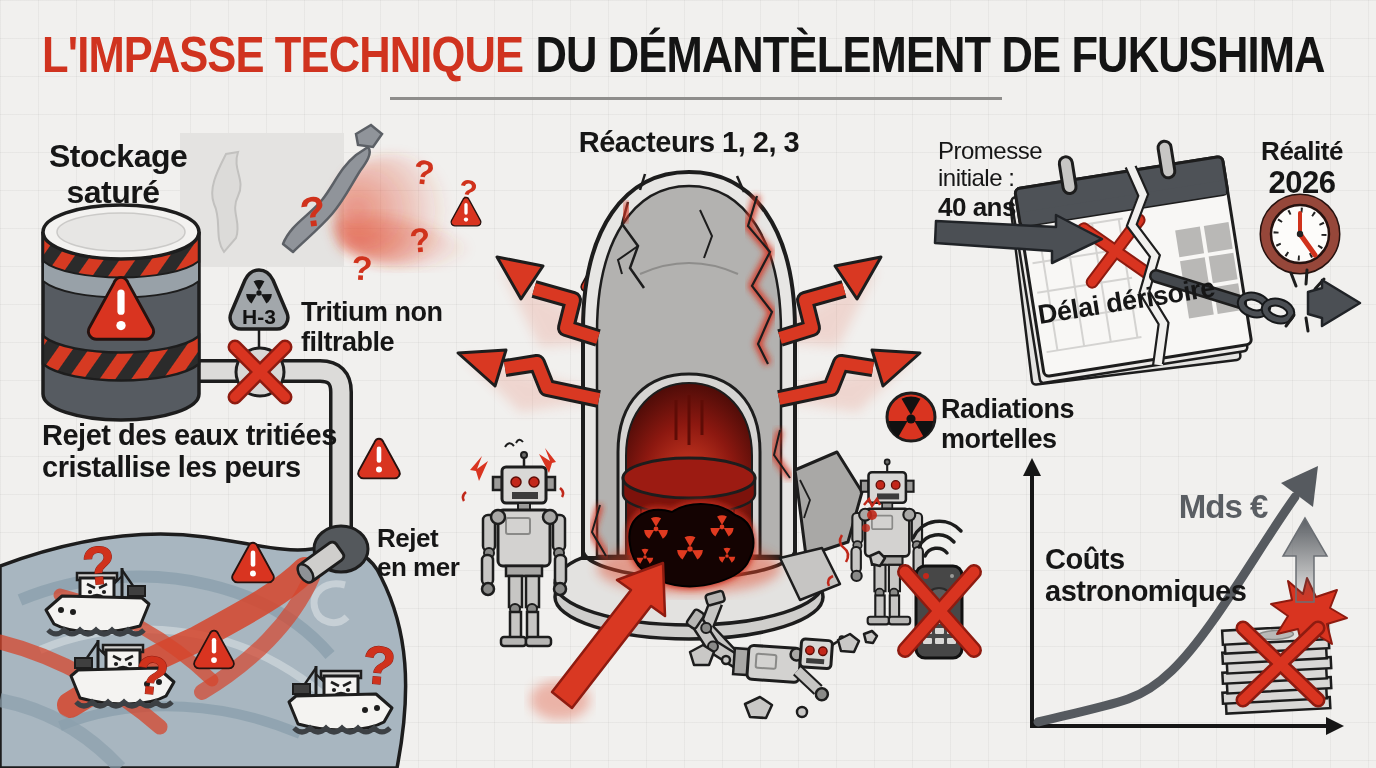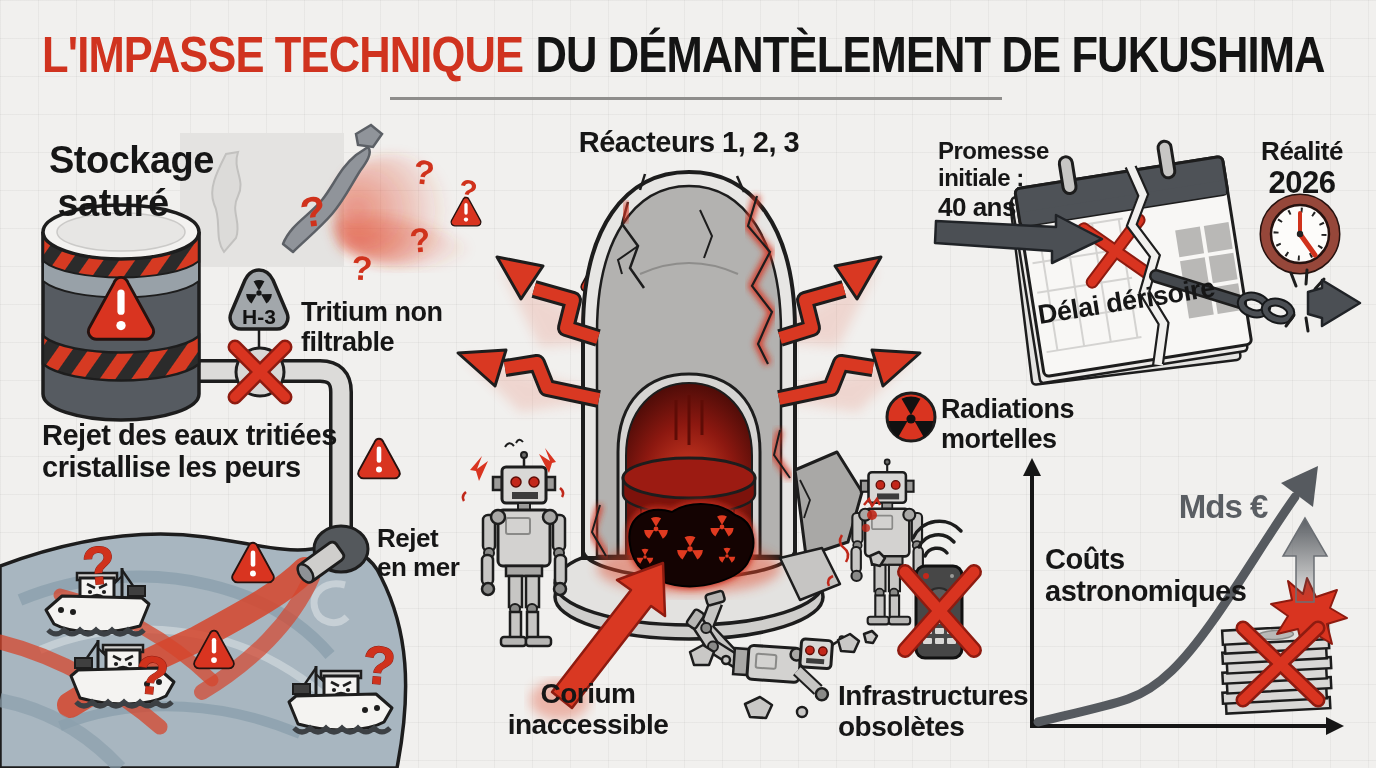--- a/index.html
+++ b/index.html
@@ -488,31 +488,29 @@
         <line x1="1318" y1="628" x2="1243" y2="700"></line>
   </g>
   <polygon points="1305,518 1283,556 1296,556 1296,602 1314,602 1314,556 1327,556" fill="url(#fadeUp)" stroke="#6b6f74" stroke-width="1.5"></polygon>
 </svg>
 
 <div class="title">
   <span class="accent">L'IMPASSE TECHNIQUE</span><span class="rest">DU DÉMANTÈLEMENT DE FUKUSHIMA</span>
 </div>
 <div class="underline"></div>
 
-<div class="txt ctr" style="left:49px;top:139px;width:128px;font-size:38px;">Stockage saturé</div>
+<div class="txt ctr" style="left:49px;top:139px;width:128px;font-size:32px;">Stockage saturé</div>
 <div class="txt" style="left:301px;top:277px;width:200px;font-size:27px;margin-top:20px;">Tritium non filtrable</div>
 <div class="txt" style="left:377px;top:524px;width:92px;font-size:26px;">Rejet en mer</div>
 <div class="txt" style="left:42px;top:419px;width:312px;font-size:29px;">Rejet des eaux tritiées cristallise les peurs</div>
 
 <div class="txt ctr" style="left:566px;top:126px;width:246px;font-size:29px;white-space:nowrap;">Réacteurs 1, 2, 3</div>
-<div class="txt ctr" style="left:500px;top:678px;width:176px;font-size:28px;">Corium inaccessible</div>
 <div class="txt" style="left:941px;top:394px;width:150px;font-size:27px;">Radiations mortelles</div>
-<div class="txt" style="left:838px;top:680px;width:230px;font-size:28px;">Infrastructures obsolètes</div>
-
-<div class="txt semib" style="left:938px;top:138px;width:118px;font-size:24px;font-weight:700;">Promesse initiale :</div>
+
+<div class="txt semib" style="left:938px;top:138px;width:118px;font-size:24px;font-weight:400;">Promesse initiale :</div>
 <div class="txt" style="left:938px;top:193px;font-size:26px;text-align:center;">40 ans</div>
 <div class="txt ctr" style="left:1252px;top:137px;width:100px;font-size:26px;font-weight:600;">Réalité</div>
 <div class="txt ctr" style="left:1252px;top:166px;width:100px;font-size:31px;">2026</div>
 <div class="txt rot-neg9" style="left:1038px;top:300px;font-size:27px;white-space:nowrap;">Délai dérisoire</div>
 
 <div class="txt ctr cost-unit gray-ink" style="left:1163px;top:489px;width:120px;">Mds €</div>
 <div class="txt" style="left:1045px;top:543px;width:215px;font-size:29px;">Coûts astronomiques</div>
 
 </div>
 

